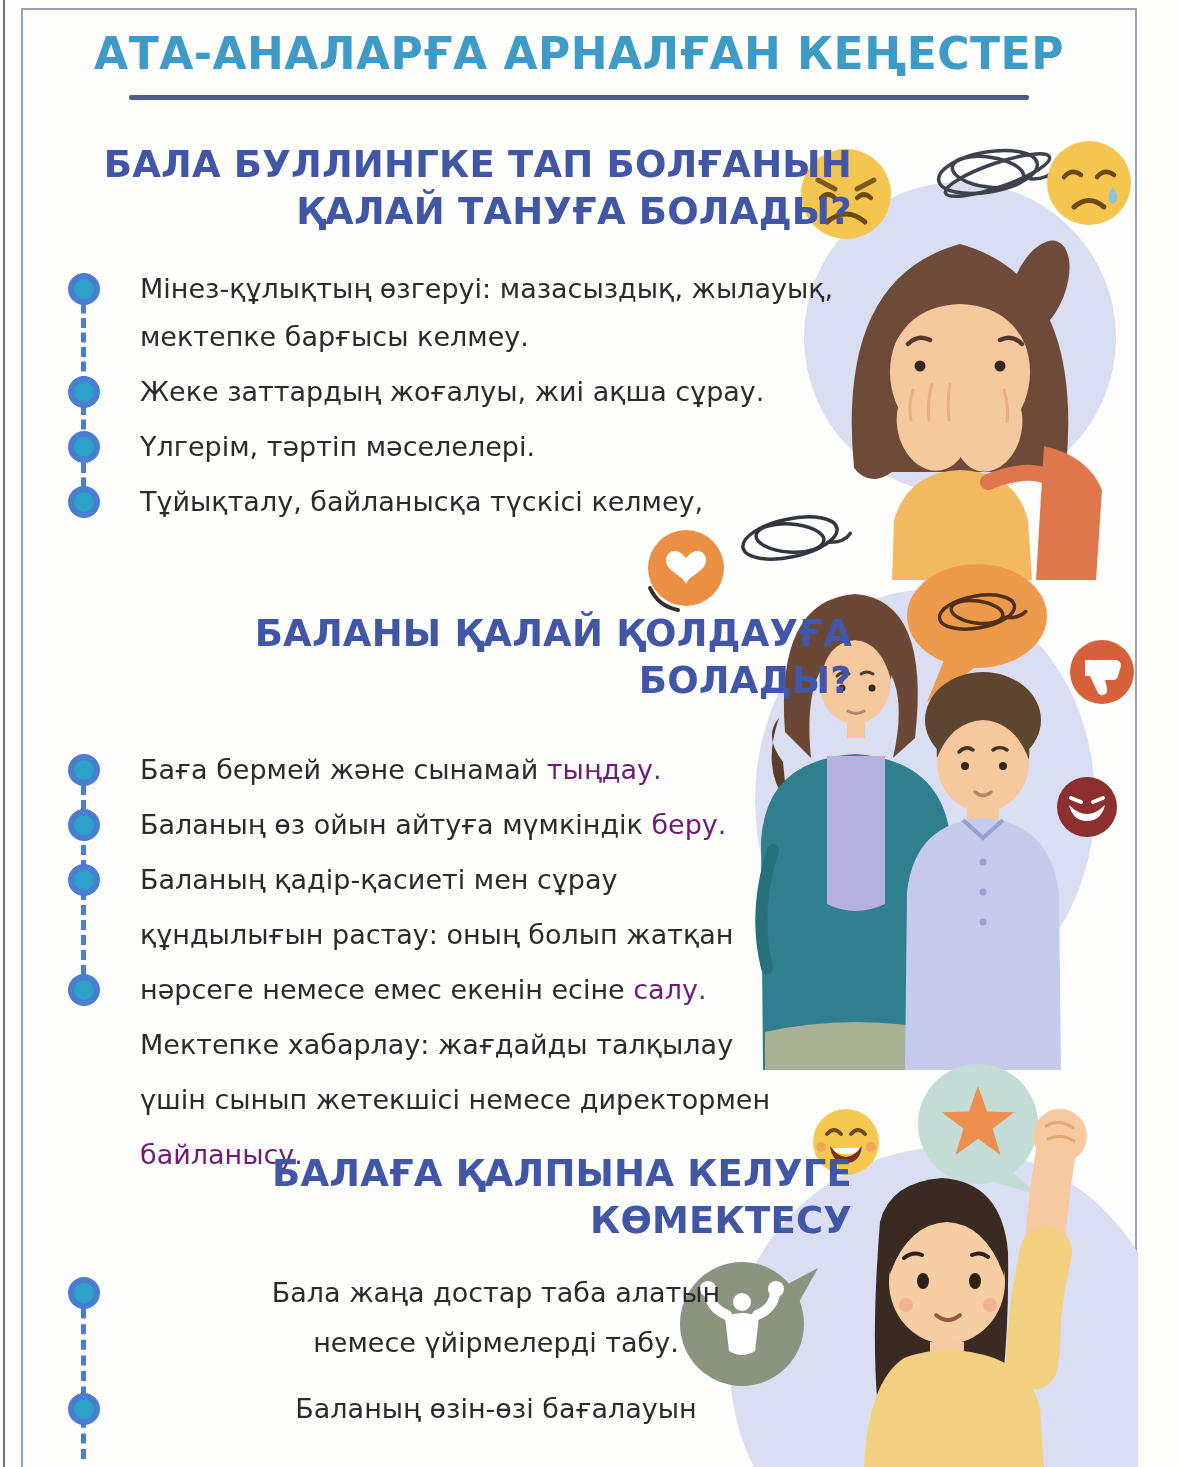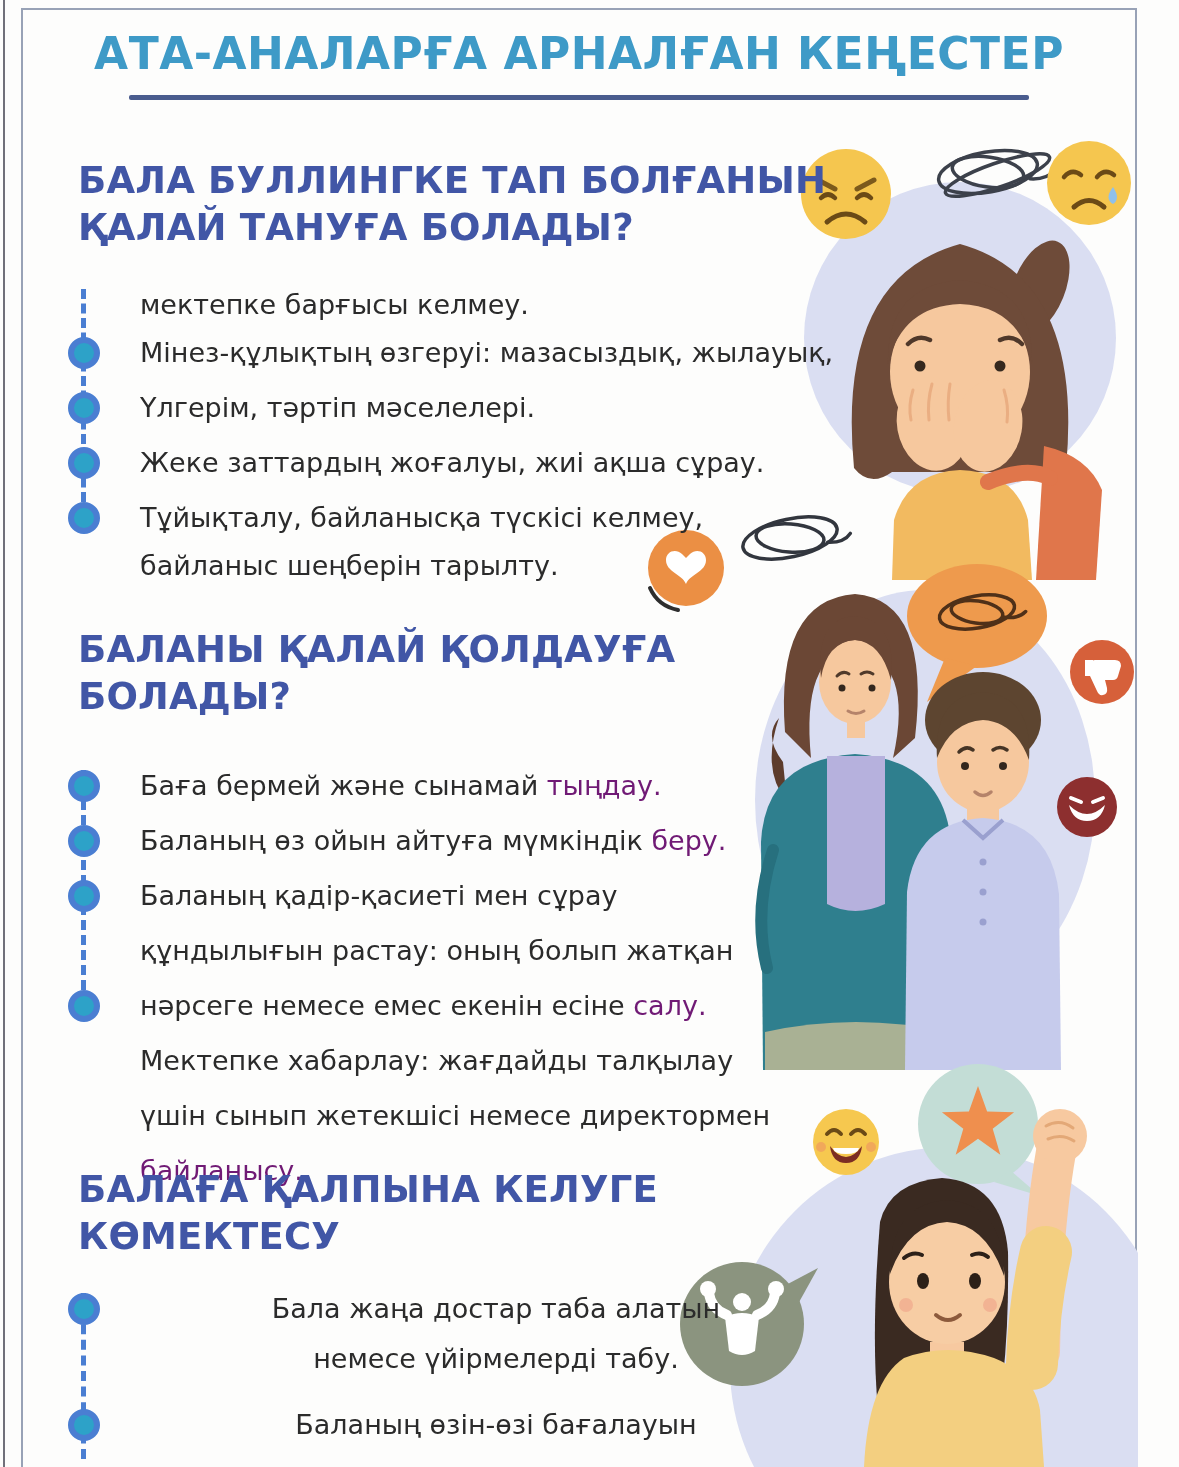--- a/index.html
+++ b/index.html
@@ -8,21 +8,21 @@
   .scan-edge{position:absolute;left:3px;top:0;width:2px;height:1467px;background:#70707a;}
   .frame{position:absolute;left:21px;top:8px;width:1116px;height:1475px;
          border:2px solid #98a2b6;box-sizing:border-box;background:transparent;}
   .titlebar{position:absolute;left:21px;top:28px;width:1116px;text-align:center;z-index:3;}
   .titlebar h1{margin:0;font-size:44px;font-weight:bold;color:#3e9ac7;letter-spacing:.5px;}
   .rule{margin:16px auto 0;width:900px;height:5px;background:#4a5c8e;border-radius:2px;}
   .section{position:absolute;z-index:3;}
   .s1{left:62px;top:141px;width:790px;}
   .s2{left:62px;top:610px;width:790px;}
   .s3{left:62px;top:1150px;width:790px;}
-  .section h2{margin:16px;font-size:37px;font-weight:bold;color:#4156a6;line-height:47px;letter-spacing:.2px;}
+  .section h2{margin:0;font-size:37px;font-weight:bold;color:#4156a6;line-height:47px;letter-spacing:.2px;text-align:right;}
   .list{position:relative;z-index:2;}
   .s1 .list{margin-top:30px;}
   .s2 .list{margin-top:38px;}
   .s3 .list{margin-top:24px;}
   .item{position:relative;padding-left:78px;font-size:27px;color:#2b2b2b;}
   .s1 .line{line-height:48px;}
   .s2 .line{line-height:55px;}
   .s3 .line{line-height:50px;text-align:center;}
   .s1 .item{margin-bottom:7px;}
   .s3 .item{margin-bottom:16px;}
@@ -46,32 +46,31 @@
   <header class="titlebar">
     <h1>АТА-АНАЛАРҒА АРНАЛҒАН КЕҢЕСТЕР</h1>
     <div class="rule"></div>
   </header>
 
   <div id="sections-root">
       <section class="section s1">
         <h2>БАЛА БУЛЛИНГКЕ ТАП БОЛҒАНЫН<br>ҚАЛАЙ ТАНУҒА БОЛАДЫ?</h2>
         <div class="list">
           <div class="item">
+            <div class="line"><span class="marker"></span><span class="">Мінез-құлықтың өзгеруі: мазасыздық, жылауық,</span></div>
             <div class="line"><span class="">мектепке барғысы келмеу.</span></div>
-            <div class="line"><span class="marker"></span><span class="">Мінез-құлықтың өзгеруі: мазасыздық, жылауық,</span></div>
+          </div>
+          <div class="item">
+            <div class="line"><span class="marker"></span><span class="">Жеке заттардың жоғалуы, жиі ақша сұрау.</span></div>
           </div>
           <div class="item">
             <div class="line"><span class="marker"></span><span class="">Үлгерім, тәртіп мәселелері.</span></div>
           </div>
           <div class="item">
-            <div class="line"><span class="marker"></span><span class="">Жеке заттардың жоғалуы, жиі ақша сұрау.</span></div>
-          </div>
-          <div class="item">
             <div class="line"><span class="marker"></span><span class="">Тұйықталу, байланысқа түскісі келмеу,</span></div>
-            <div class="line"><span class="">байланыс шеңберін тарылту.</span></div>
           </div>
         </div>
         <div class="connector" style="top: 148px; height: 213px;"></div>
       </section>
       <section class="section s2">
         <h2>БАЛАНЫ ҚАЛАЙ ҚОЛДАУҒА БОЛАДЫ?</h2>
         <div class="list">
           <div class="item">
             <div class="line"><span class="marker"></span><span class="">Баға бермей және сынамай </span><span class="hl">тыңдау.</span></div>
           </div>

